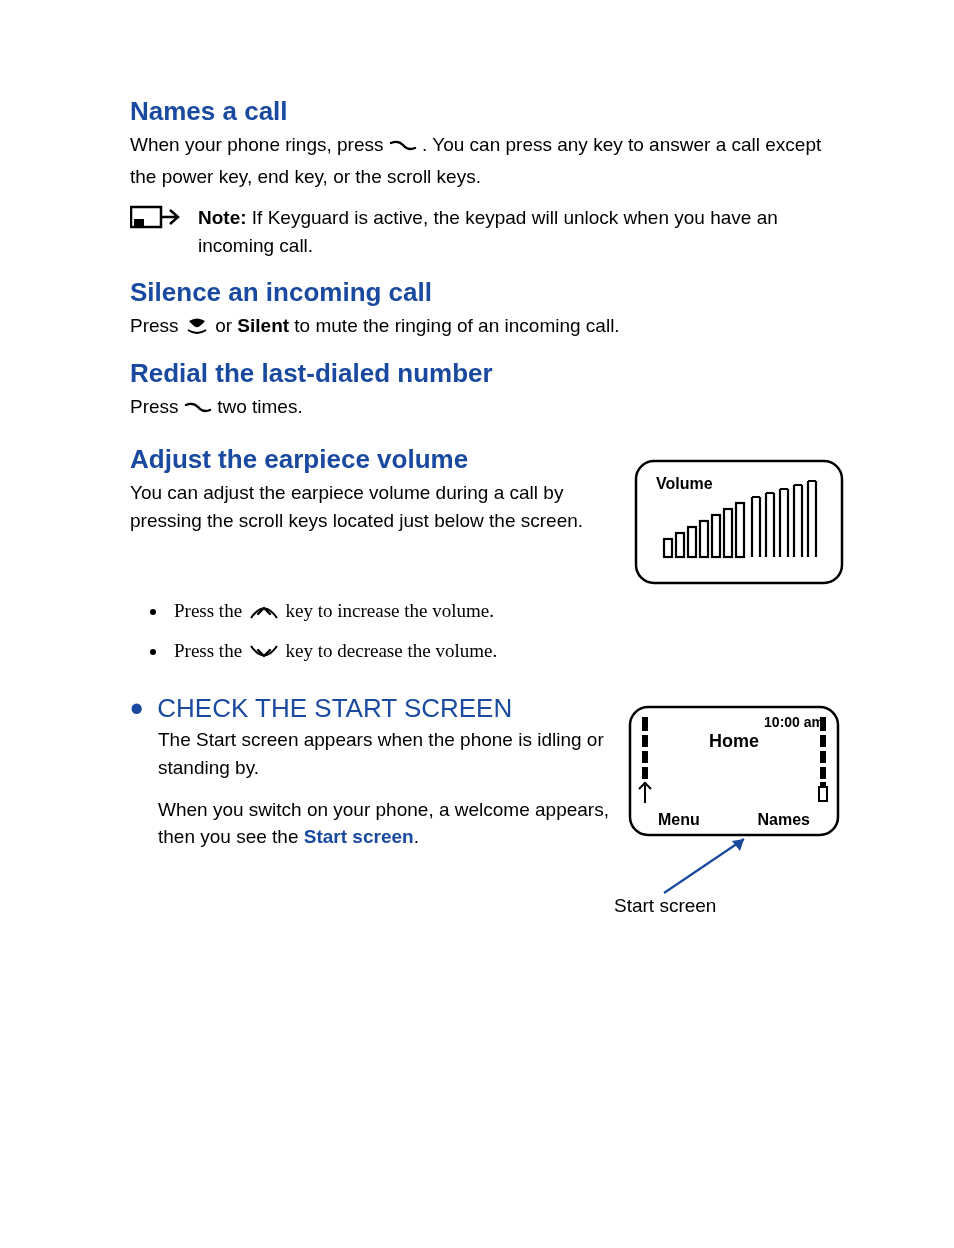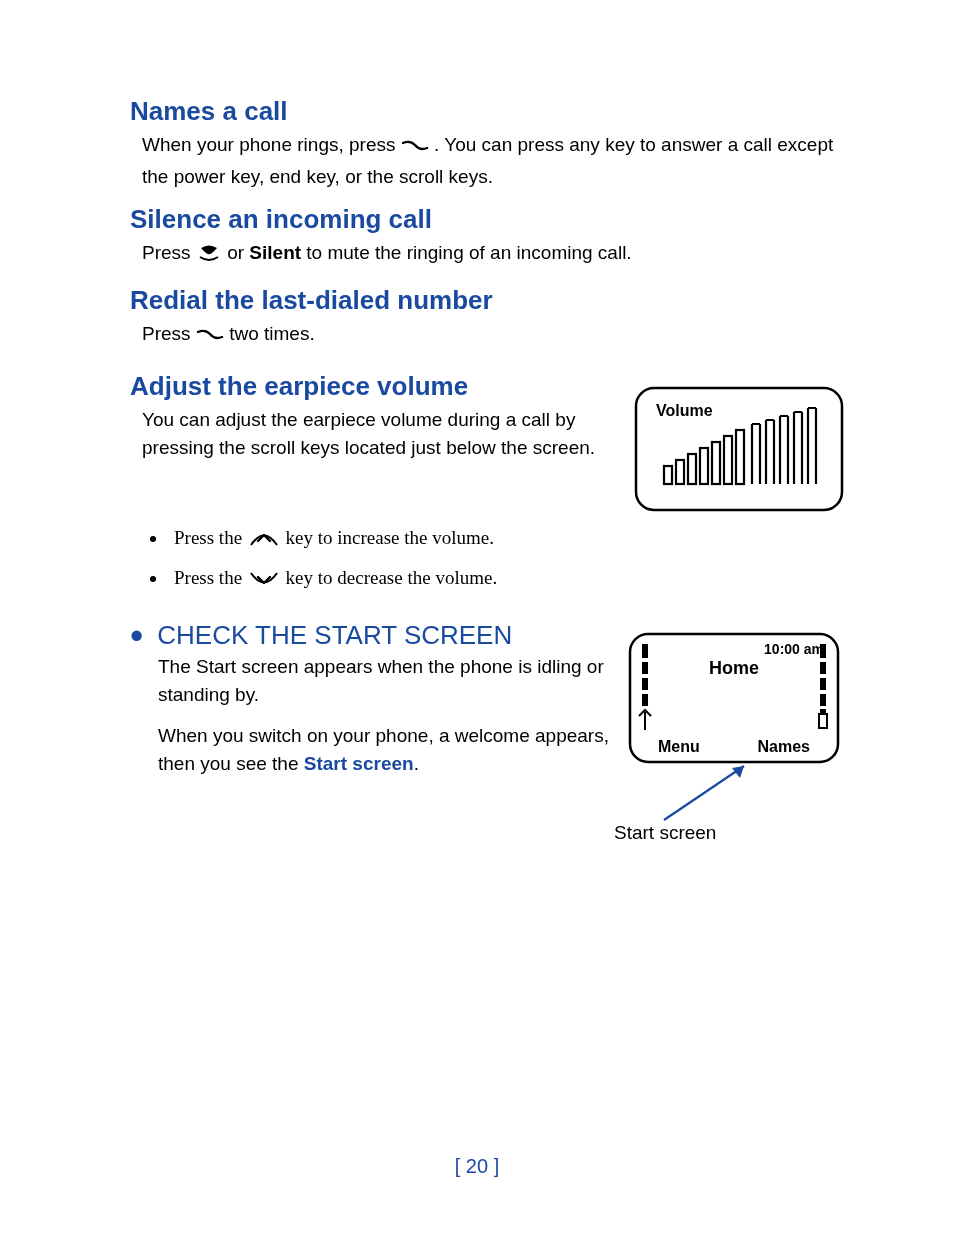--- a/index.html
+++ b/index.html
@@ -1,21 +1,21 @@
 <!DOCTYPE html>
 <html><head>
 <meta charset="utf-8">
 <style>
   html,body{margin:0;padding:0;background:#fff;color:#000;font-family:Verdana,Geneva,sans-serif;}
   .page{width:954px;height:1248px;position:relative;box-sizing:border-box;padding:90px 110px 0 130px;}
   .h2{color:#1a4aa0;font-weight:700;font-size:26px;margin:6px 0 4px 0;font-family:"Trebuchet MS",Verdana,sans-serif;}
   .h1{color:#1a4aa0;font-weight:400;font-size:26px;margin:40px 0 4px 0;font-family:"Trebuchet MS",Verdana,sans-serif;}
   .h1-row{display:flex;align-items:center;gap:14px;}
   .big-bullet{color:#1a4aa0;font-size:38px;line-height:26px;}
-  .body{font-size:19px;line-height:1.45;margin:2px 0 14px 12px;}
+  .body{font-size:19px;line-height:1.45;margin:2px 0 14px 0;}
   .body b{font-weight:700;}
   .note{display:flex;gap:18px;margin:4px 0 18px 0;}
   .note .icon{flex:0 0 50px;}
   .note .txt{font-size:19px;line-height:1.45;}
   ul.bullets{margin:4px 0 10px 18px;padding:0;}
   ul.bullets li{font-size:19px;line-height:1.9;margin-left:20px;padding-left:6px;font-family:Liberation Serif, serif;}
   .inline-icon{display:inline-block;vertical-align:-4px;}
   .accent{color:#1a4aa0;font-weight:700;}
   .row{display:flex;align-items:flex-start;}
   .row .left{flex:1;}
@@ -33,20 +33,32 @@
   <div class="body">
     <span>When your phone rings, press </span>
     <span class="inline-icon">
       <svg width="28" height="16" viewBox="0 0 28 16">
           <path d="M2 4 Q 9 1 14 6 Q 19 12 26 9" stroke="#000" stroke-width="2.4" fill="none" stroke-linecap="round"></path>
         </svg>
     </span>
     <span>. You can press any key to answer a call except the power key, end key, or the scroll keys.</span>
   </div>
 
+  <div class="note">
+    <div class="icon">
+      <svg width="50" height="34" viewBox="0 0 50 34">
+        <rect x="1" y="3" width="30" height="20" fill="none" stroke="#000" stroke-width="2.5"></rect>
+        <rect x="4" y="15" width="10" height="8" fill="#000"></rect>
+        <path d="M31 13 L46 13 M40 6 L48 13 L40 20" stroke="#000" stroke-width="2.5" fill="none"></path>
+      </svg>
+    </div>
+    <div class="txt">
+      <b>Note:</b><span>  If Keyguard is active, the keypad will unlock when you have an incoming call.</span>
+    </div>
+  </div>
 
   <div class="h2">Silence an incoming call</div>
   <div class="body">
     <span>Press </span>
     <span class="inline-icon">
       <svg width="26" height="18" viewBox="0 0 26 18">
           <path d="M5 3 Q 13 -2 21 3 Q 15 10 13 9 Q 11 10 5 3 Z" fill="#000"></path>
           <path d="M4 12 Q 13 18 22 12" stroke="#000" stroke-width="2" fill="none"></path>
         </svg>
     </span>
@@ -161,14 +173,13 @@
         <text x="34" y="122" font-family="Arial Black,Arial,sans-serif" font-size="16" font-weight="900">Menu</text>
         <text x="186" y="122" text-anchor="end" font-family="Arial Black,Arial,sans-serif" font-size="16" font-weight="900">Names</text>
 
         <line x1="40" y1="190" x2="120" y2="136" stroke="#1a4aa0" stroke-width="2.2"></line>
         <polygon points="120,136 108,138 116,148" fill="#1a4aa0"></polygon>
       </svg>
       <div class="start-label" style="margin-top:-12px;margin-left:-10px;">Start screen</div>
     </div>
   </div>
 
-  <div class="pagefoot">[ 20 ]</div>
 </div>
 
 </body></html>

